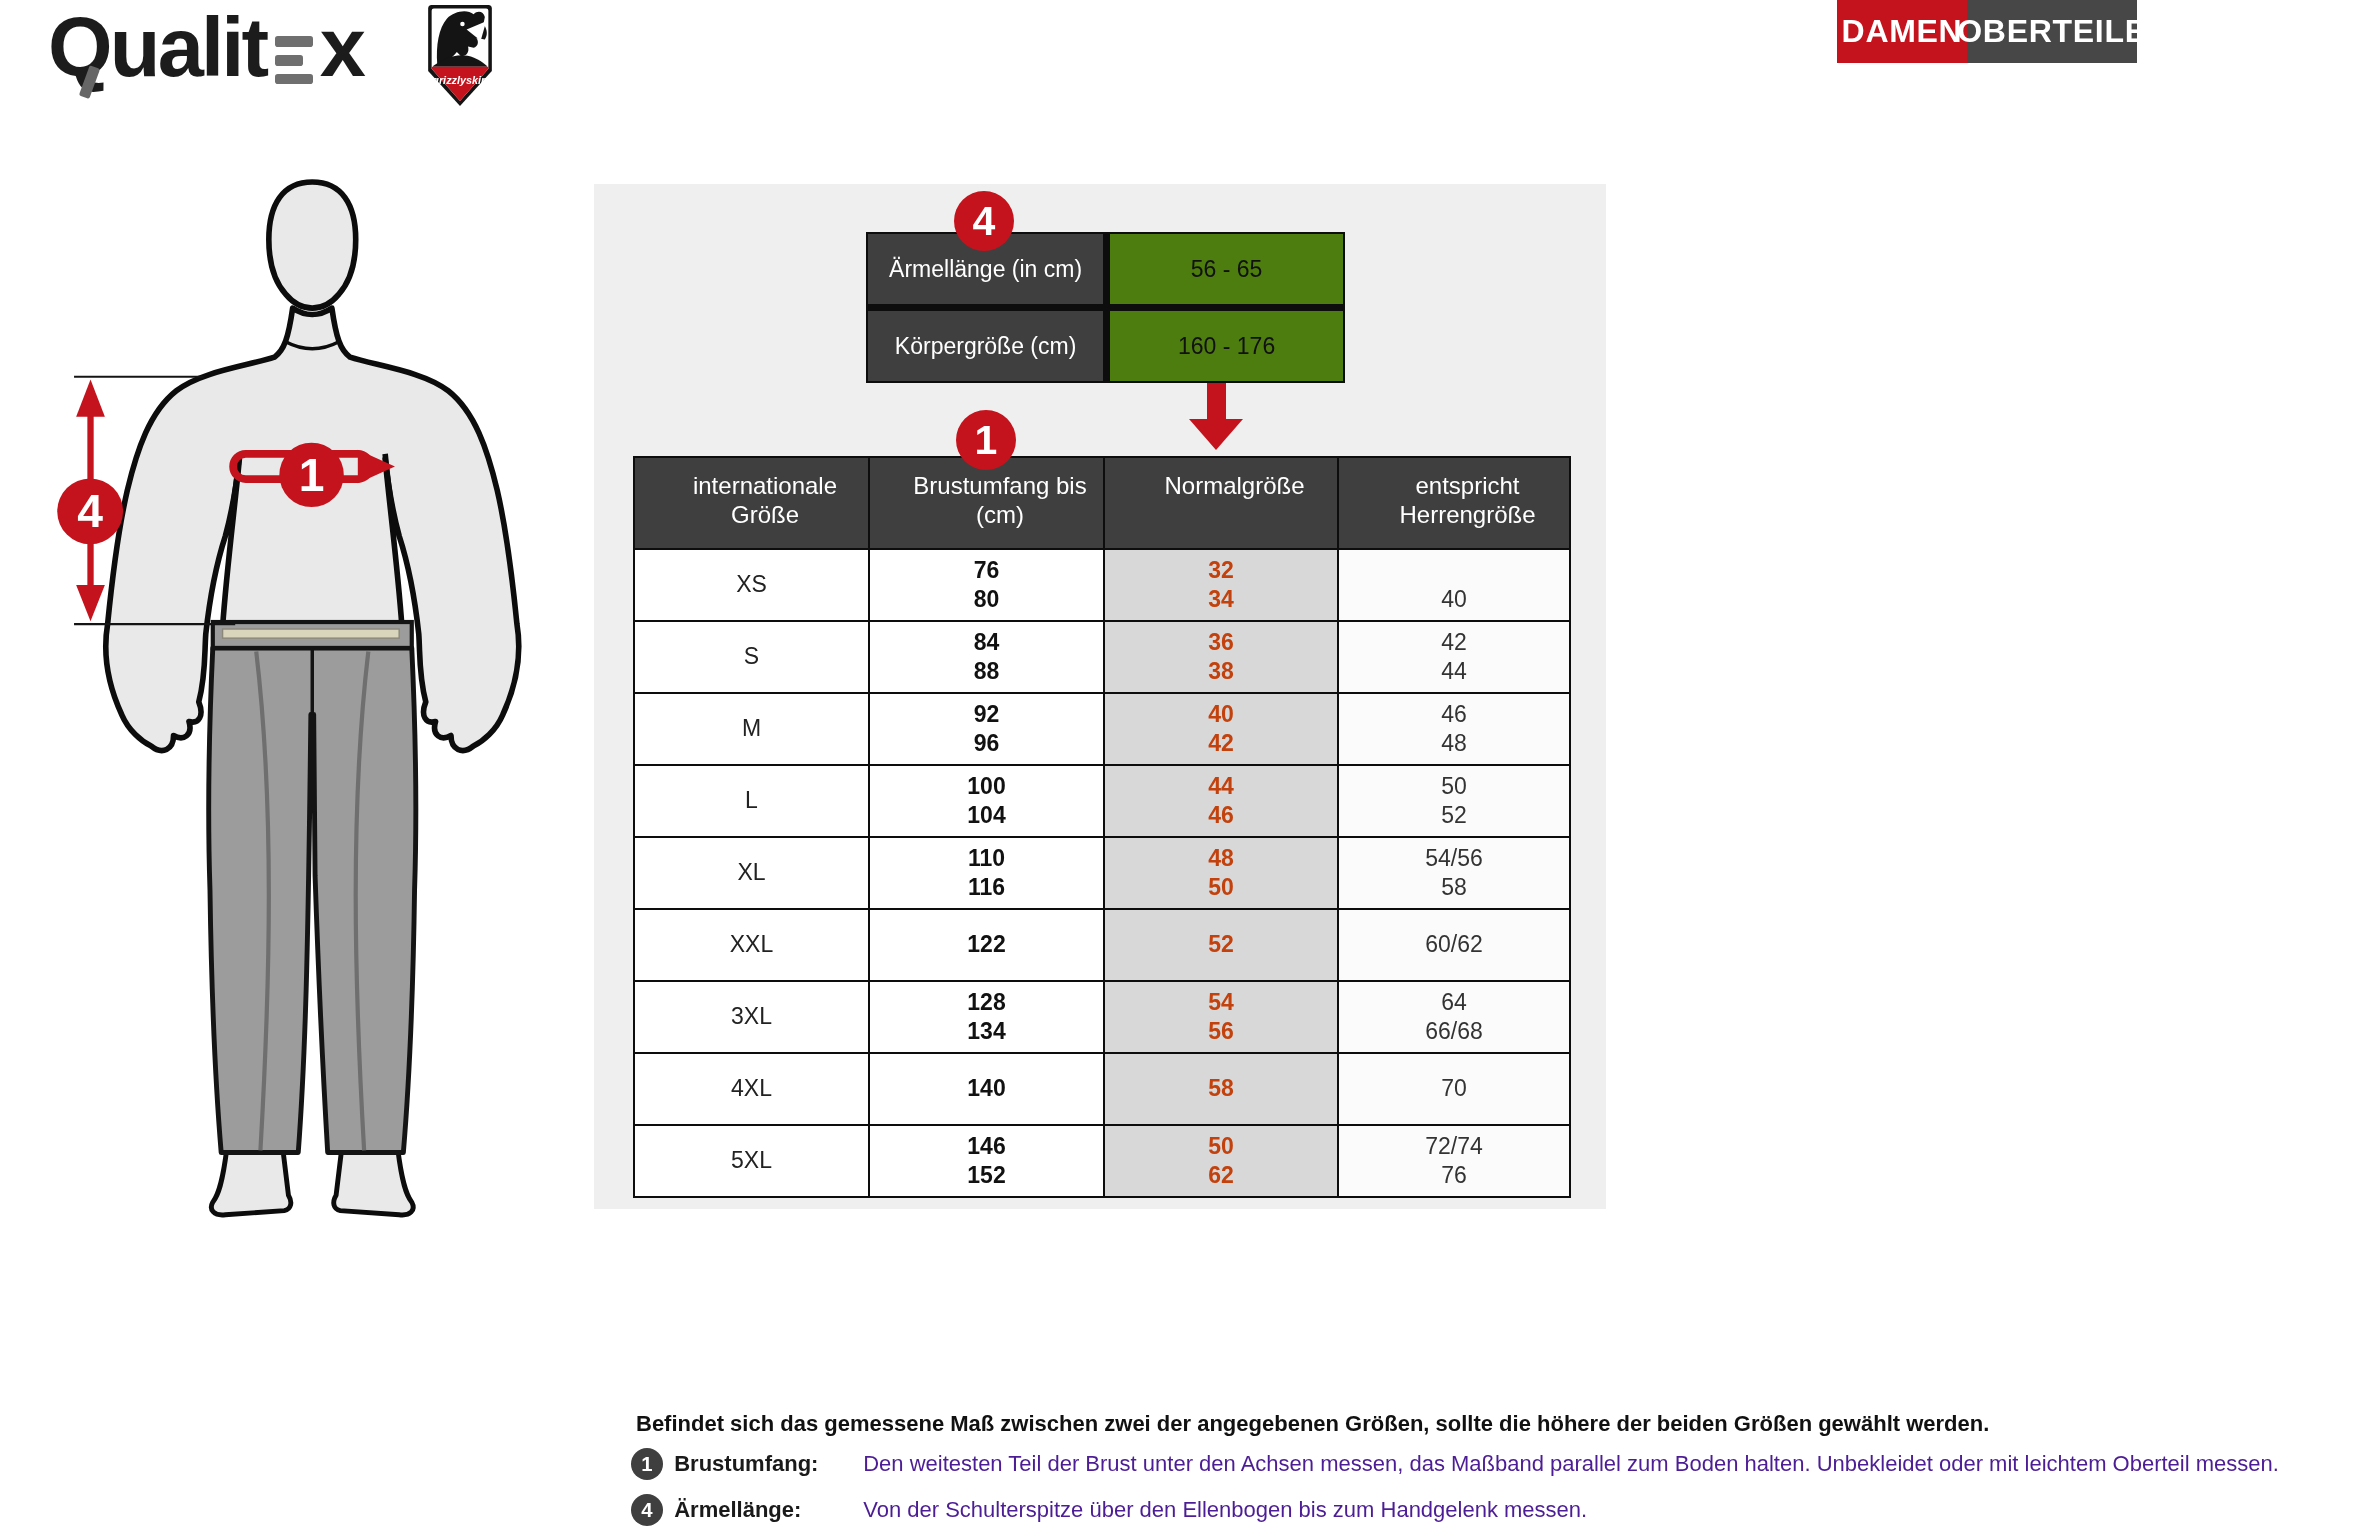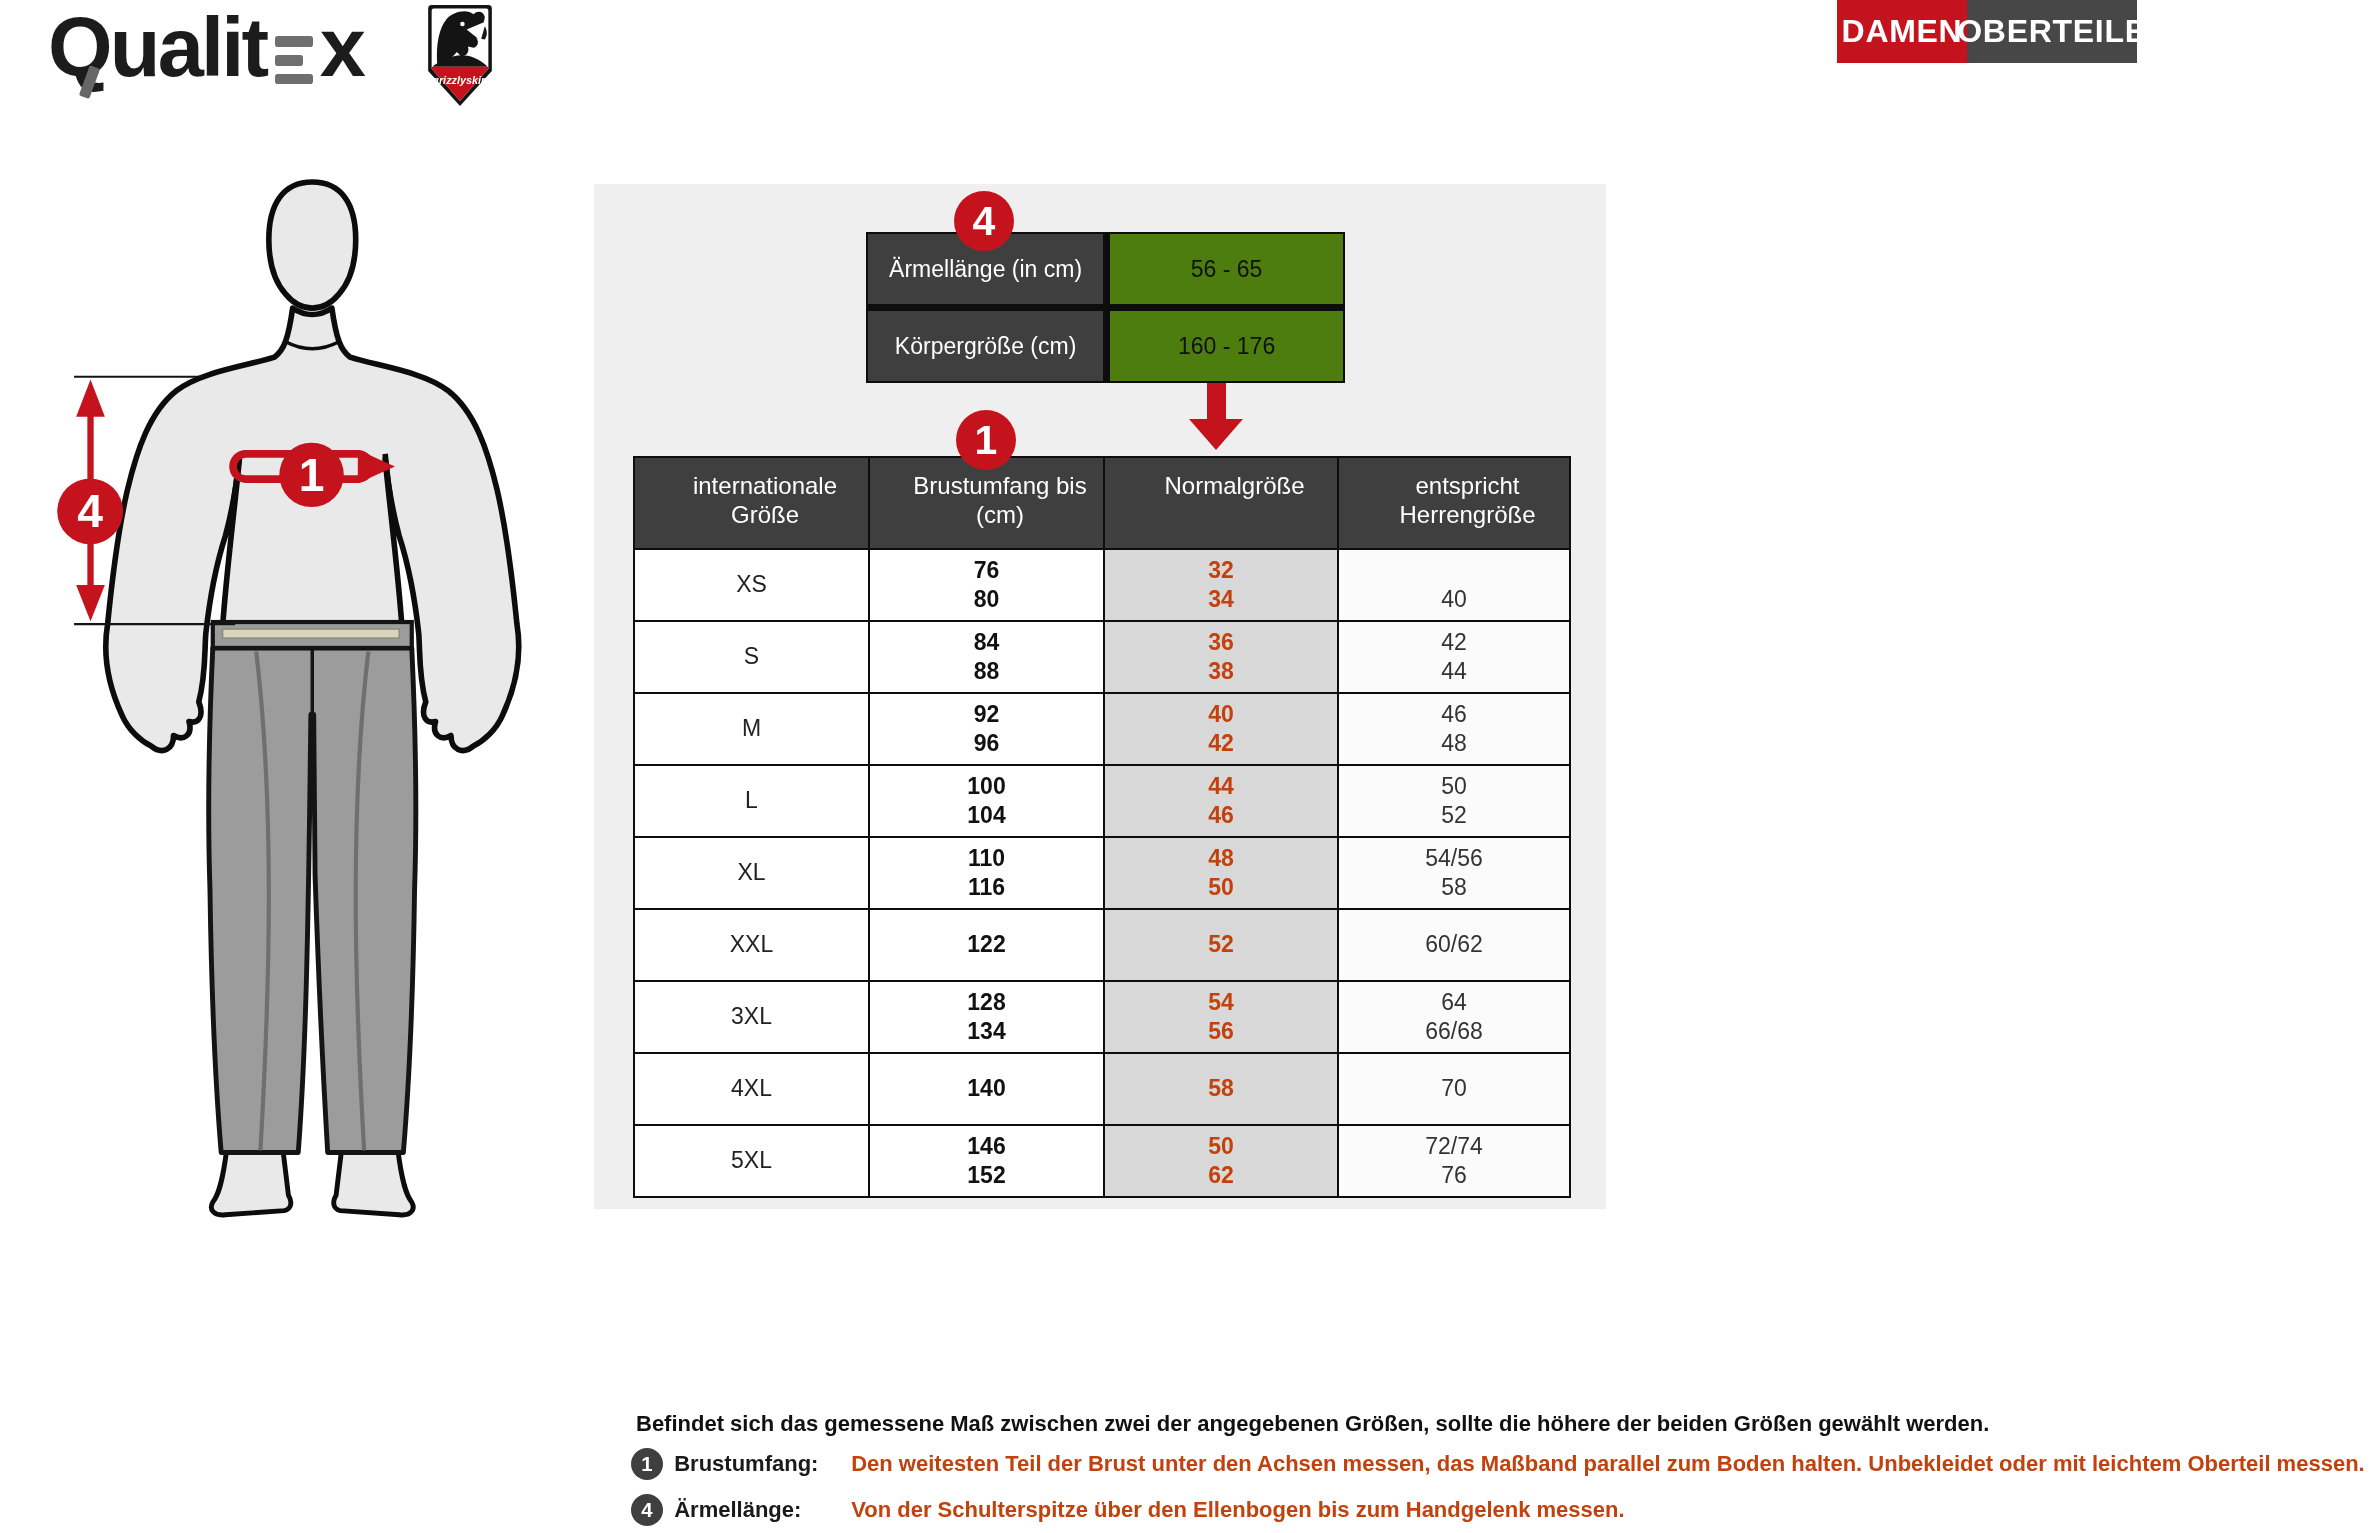--- a/index.html
+++ b/index.html
@@ -61,21 +61,21 @@
   .figure{position:absolute;left:39px;top:175px;}
 
   
   .foot-note{position:absolute;left:636px;top:1411px;font-size:22px;font-weight:700;color:#111;}
   .foot-item{position:absolute;left:631px;height:32px;display:flex;align-items:center;}
   .foot-item.i1{top:1448px;}
   .foot-item.i2{top:1494px;}
   .foot-badge{width:32px;height:32px;border-radius:50%;background:#3f3f3f;color:#fff;
               font-size:20.3px;font-weight:700;display:flex;align-items:center;justify-content:center;flex:0 0 32px;}
   .foot-label{font-size:22px;font-weight:700;margin-left:11.2px;width:157px;flex:0 0 157px;}
-  .foot-text{font-size:22px;font-weight:700;color:#c2410c;margin-left:20px;white-space:nowrap;}
+  .foot-text{font-size:22px;font-weight:400;color:#4c1d95;margin-left:32px;white-space:nowrap;}
 </style>
 </head>
 <body>
 
 <div class="page">
 
   <div class="wordmark">
     <span>Qualit</span>
     <span class="ebars">
       <span class="bar b1"></span>

